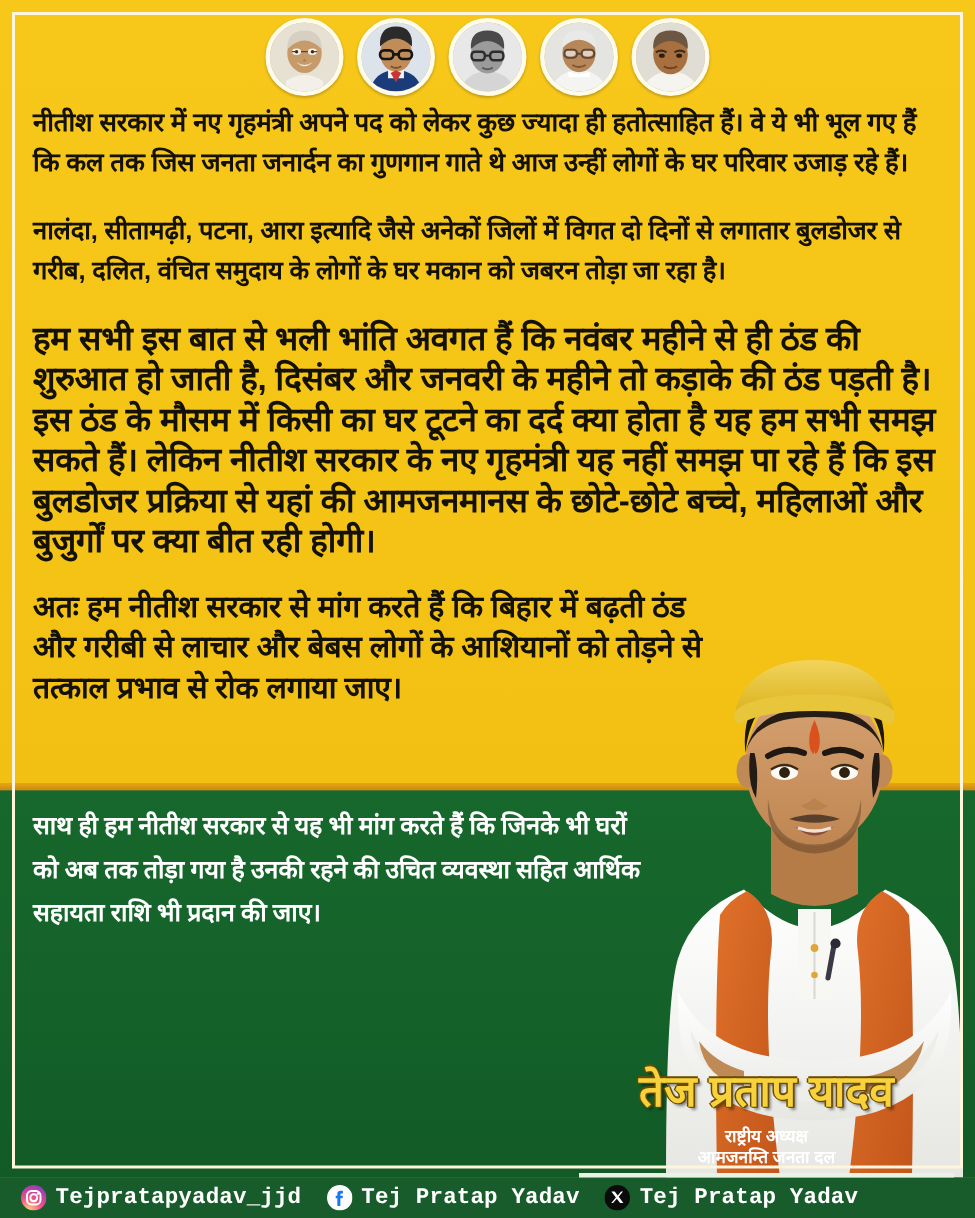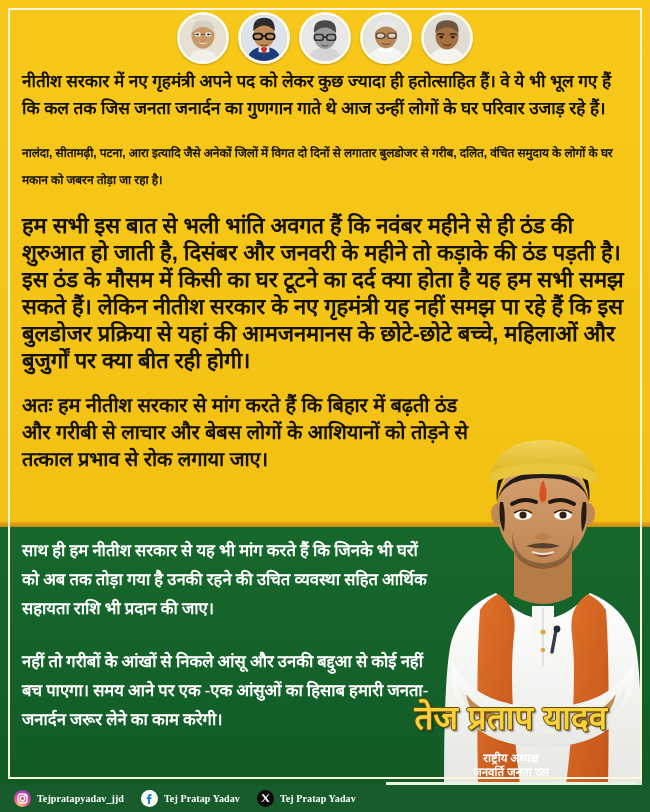--- a/index.html
+++ b/index.html
@@ -63,21 +63,21 @@
     font-family:"Liberation Sans", sans-serif;
     font-weight:bold;
     color:#141109;
     font-size:17.2px;
     line-height:27px;
     letter-spacing:-.1px;
     margin-bottom:18px;
     text-shadow:0 0 0 rgba(0,0,0,0);
   }
   p.p1 { width:606px; }
-  p.p2 { width:606px; font-size:12px; }
+  p.p2 { width:606px; font-size:17px; }
   p.p3 { width:606px; font-size:22px; }
   p.p4 { width:455px; font-size:20px; }
   
   .content-green {
     position:absolute; left:22px; top:536px; width:420px;
     z-index:4;
   }
   p.gpara {
     font-family:Liberation Serif, serif;
     font-weight:bold;
@@ -96,33 +96,33 @@
   .photo svg { display:block; width:100%; height:100%; }
   
   .signature {
     position:absolute; right:14px; bottom:27px;
     width:250px; text-align:center;
     z-index:7;
   }
   .sig-name {
     font-family:"Liberation Sans", sans-serif;
     font-weight:bold;
-    font-size:33px;
+    font-size:29px;
     line-height:32px;
     color:#f7d23c;
     letter-spacing:.3px;
     text-shadow:1px 1px 0 #6b4a02, -1px 0 0 #6b4a02, 0 -1px 0 #6b4a02, 1px 0 0 #6b4a02, 0 1px 0 #6b4a02, 2px 2px 2px rgba(0,0,0,.45);
   }
   .sig-role {
     font-family:"Liberation Sans", sans-serif;
     font-weight:bold;
     font-size:11.5px;
     line-height:14px;
     color:#ffffff;
-    margin-top:17px;
+    margin-top:7px;
   }
   .sig-party {
     font-family:"Liberation Sans", sans-serif;
     font-weight:bold;
     font-size:11.5px;
     line-height:14px;
     color:#ffffff;
   }
   .sig-rule {
     margin-top:3px;
@@ -132,23 +132,23 @@
   }
   
   .social {
     position:absolute; left:14px; bottom:3px;
     height:22px;
     display:flex; align-items:center; gap:17px;
     z-index:7;
   }
   .social-item { display:flex; align-items:center; gap:6px; }
   .social-label {
-    font-family:Liberation Serif, serif;
-    font-weight:bold;
-    font-size:10px;
+    font-family:Liberation Mono, monospace;
+    font-weight:bold;
+    font-size:15px;
     color:#ffffff;
     letter-spacing:.1px;
     white-space:nowrap;
   }
   .sicon { width:17px; height:17px; border-radius:50%; display:block; flex:0 0 auto; }
   .sicon svg { display:block; width:17px; height:17px; }
 </style>
 </head>
 <body>
 
@@ -314,27 +314,26 @@
       <path d="M90 128q17 -6 34 0 -17 5 -34 0z" fill="#2b2119" opacity=".7"></path>
       <path d="M76 115q4 30 31 30 27 0 31 -30 2 34 -31 36 -33 -2 -31 -36z" fill="#3a2c1d" opacity=".35"></path>
 
       <path d="M94 133q13 8 26 0 -13 12 -26 0z" fill="#8c4a38"></path>
       <path d="M96 134q11 4 22 0" stroke="#fff" stroke-width="2.2" fill="none" opacity=".75"></path>
     </svg>
   </div>
 
   <div class="content-green">
     <p class="gpara">साथ ही हम नीतीश सरकार से यह भी मांग करते हैं कि जिनके भी घरों को अब तक तोड़ा गया है उनकी रहने की उचित व्यवस्था सहित आर्थिक सहायता राशि भी प्रदान की जाए।</p>
-    <p class="gpara">नहीं तो गरीबों के आंखों से निकले आंसू और उनकी बद्दुआ से कोई नहीं बच पाएगा। समय आने पर एक -एक आंसुओं का हिसाब हमारी जनता-जनार्दन जरूर लेने का काम करेगी।</p>
   </div>
 
   <div class="signature">
     <div class="sig-name">तेज प्रताप यादव</div>
     <div class="sig-role">राष्ट्रीय अध्यक्ष</div>
-    <div class="sig-party">जनवर्ति जनता दल</div>
+    <div class="sig-party">आमजनम्ति जनता दल</div>
     <div class="sig-rule"></div>
   </div>
 
   <div class="frame"></div>
 
   <div class="social">
 
     <div class="social-item">
       <span class="sicon">
         <svg viewBox="0 0 17 17">

